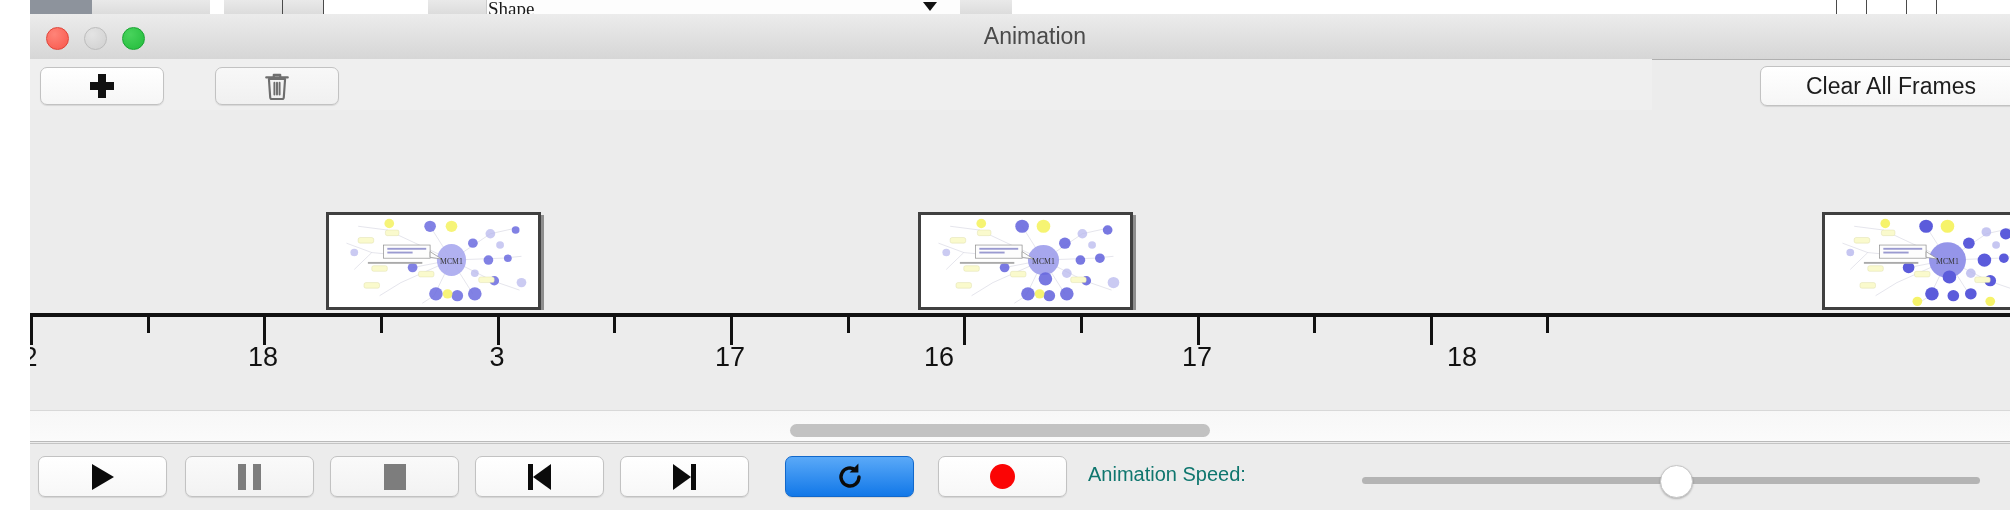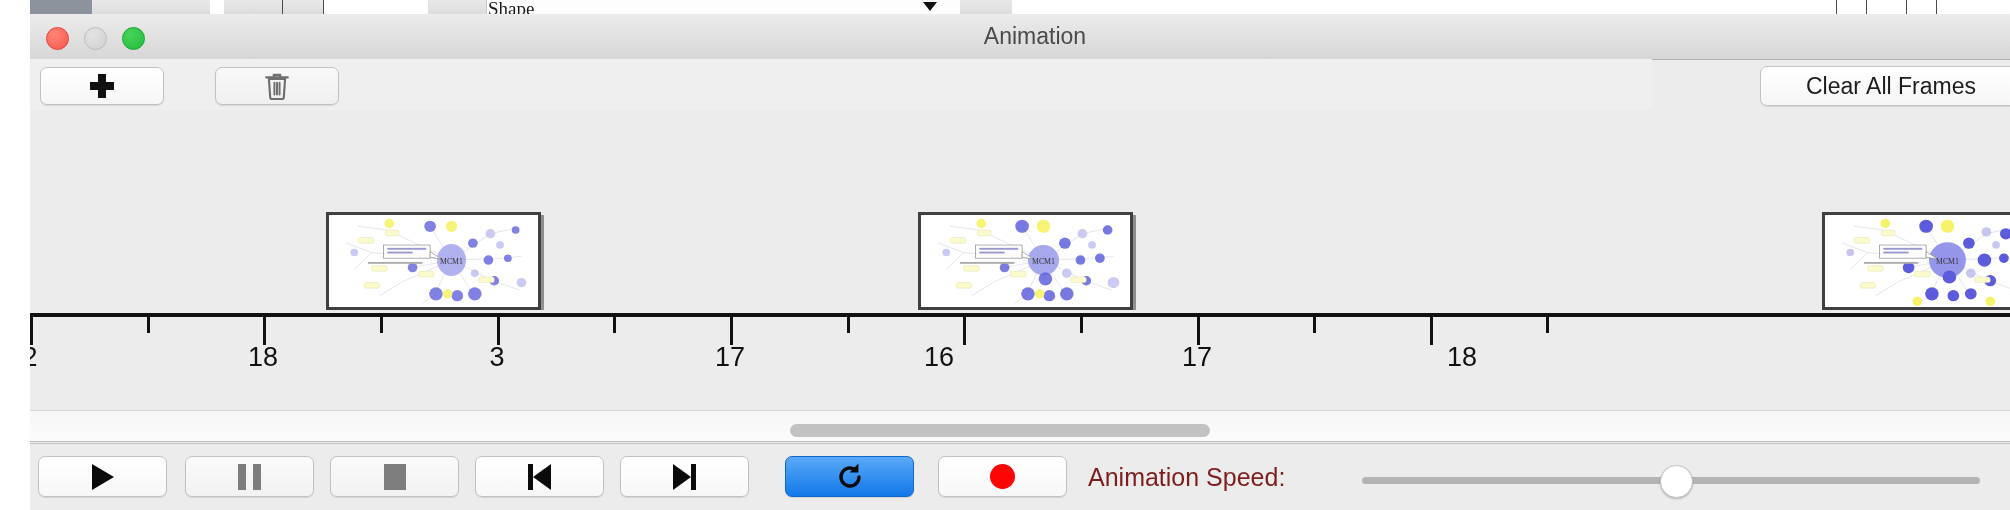--- a/index.html
+++ b/index.html
@@ -257,22 +257,22 @@
     border-left: 18px solid #0b0b0b;
     border-top: 13px solid transparent;
     border-bottom: 13px solid transparent;
   }
   .ico-loop { width: 30px; height: 30px; }
   .ico-rec { width: 25px; height: 25px; border-radius: 50%; background: #fb0505; }
 
   .speed-label {
     position: absolute;
     left: 1058px; top: 19px;
-    font-size: 25px;
-    color: #7f1d1d;
+    font-size: 20px;
+    color: #0f766e;
     white-space: nowrap;
   }
   .slider-track {
     position: absolute;
     left: 1332px; top: 477px;
     width: 618px; height: 7px;
     background: #b4b4b4;
     border-radius: 4px;
   }
   .slider-thumb {

